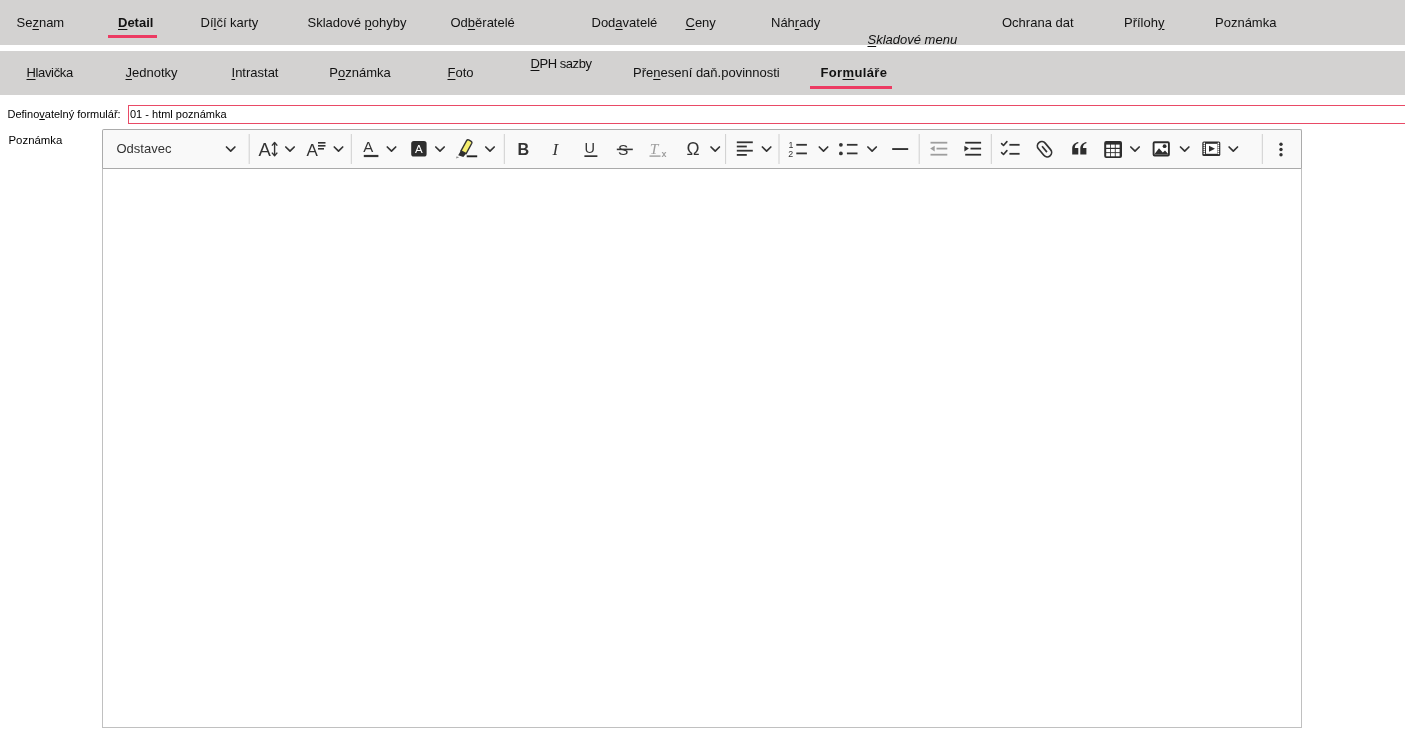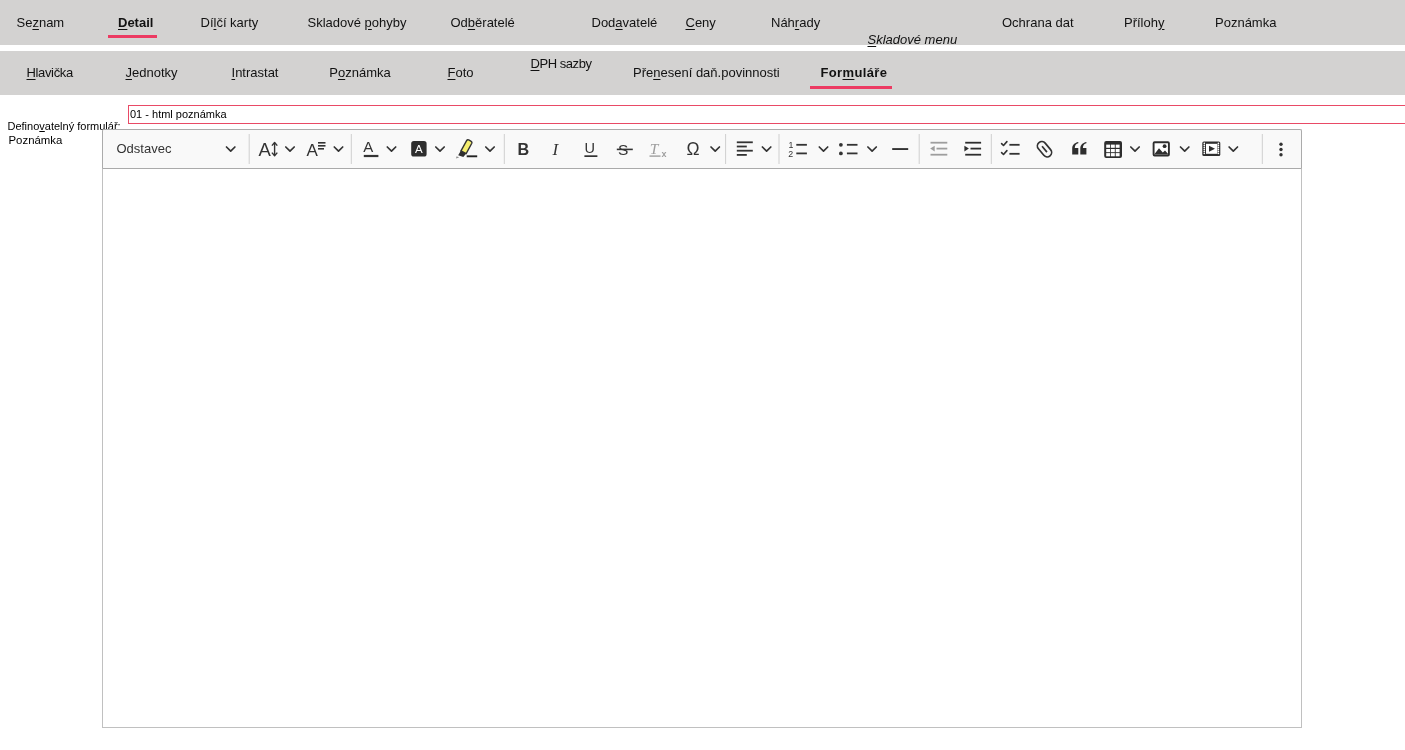--- a/index.html
+++ b/index.html
@@ -39,21 +39,21 @@
 <span class="tab" style="left:26.5px;top:66.2px;letter-spacing:-0.35px;"><u>H</u>lavička</span>
 <span class="tab" style="left:125.5px;top:66.2px;"><u>J</u>ednotky</span>
 <span class="tab" style="left:231.5px;top:66.2px;text-align:right;"><u>I</u>ntrastat</span>
 <span class="tab" style="left:329.3px;top:66.2px;">P<u>o</u>známka</span>
 <span class="tab" style="left:447.5px;top:66.2px;"><u>F</u>oto</span>
 <span class="tab" style="left:530.5px;top:57px;letter-spacing:-0.45px;"><u>D</u>PH sazby</span>
 <span class="tab" style="left:633px;top:66.2px;">Pře<u>n</u>esení daň.povinnosti</span>
 <span class="tab bold" style="left:820.5px;top:66.2px;letter-spacing:0.35px;">For<u>m</u>uláře</span>
 <div class="bar" style="left:810px;top:85.5px;width:81.5px;"></div>
 
-<span class="lbl" style="left:7.5px;top:107.5px;margin-top:12px;">Defino<u>v</u>atelný formulář:</span>
+<span class="lbl" style="left:7.5px;top:107.5px;">Defino<u>v</u>atelný formulář:</span>
 <input class="inp" type="text" value="01 - html poznámka" style="">
 <span class="lbl" style="left:8.5px;top:133.6px;font-size:11.4px;">Poznámka</span>
 
 <div class="edx"></div>
 <div class="tbx"></div>
 
 <svg class="ti" style="left:102px;top:129px;" width="1200" height="39" viewBox="0 0 1200 39">
 <line x1="147.2" y1="5" x2="147.2" y2="35" stroke="#cfcfcf" stroke-width="1"></line>
 <line x1="249.3" y1="5" x2="249.3" y2="35" stroke="#cfcfcf" stroke-width="1"></line>
 <line x1="402.3" y1="5" x2="402.3" y2="35" stroke="#cfcfcf" stroke-width="1"></line>

